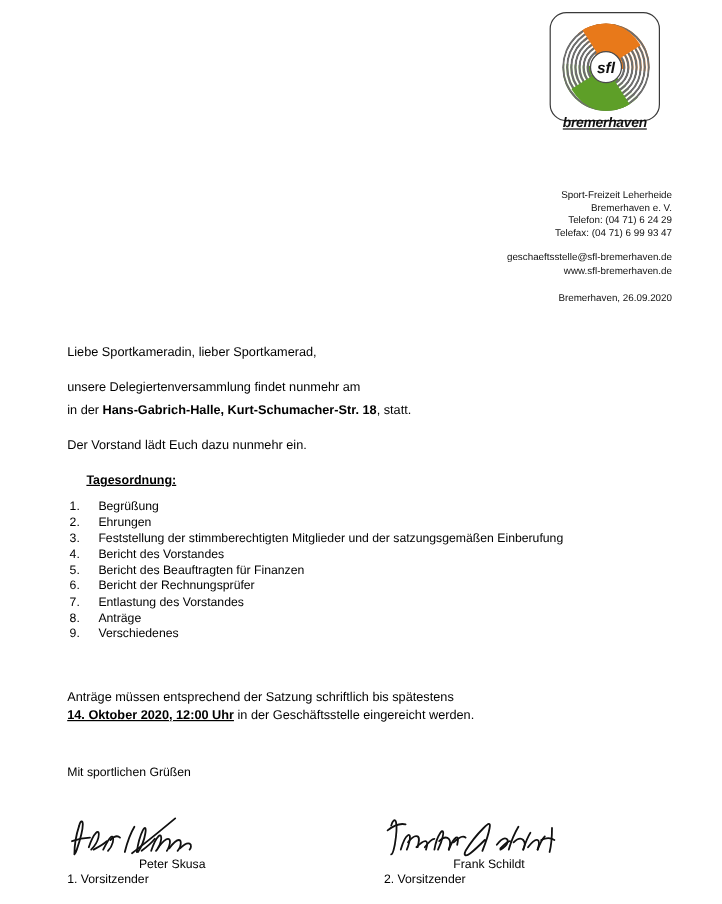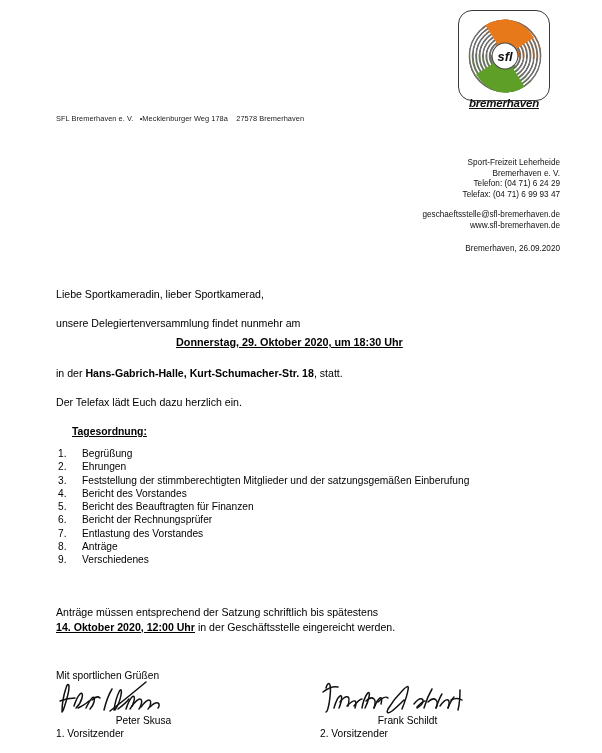--- a/index.html
+++ b/index.html
@@ -225,47 +225,43 @@
         <path d="M50,50 L22,6 A50,50 0 0,1 88,26 Z" fill="#E8791A"></path>
         <path d="M50,50 L78,94 A50,50 0 0,1 12,74 Z" fill="#5E9F28"></path>
       </g>
 
       <circle cx="50" cy="50" r="17" fill="#ffffff" stroke="#4a4a4a" stroke-width="1.4"></circle>
       <text x="50" y="56" text-anchor="middle" font-family="Liberation Sans, sans-serif" font-size="17" font-style="italic" font-weight="bold" fill="#111111">sfl</text>
     </svg>
     <div class="logo-word">bremerhaven</div>
   </div>
 
-  <div class="sender-line">SFL Bremerhaven e. V.   •Mecklenburger Weg 178a    27578 Bremerhaven</div>
 
   <div class="addr-block">
     <div>Sport-Freizeit Leherheide</div>
     <div>Bremerhaven e. V.</div>
     <div>Telefon: (04 71) 6 24 29</div>
     <div>Telefax: (04 71) 6 99 93 47</div>
     <div class="gap"></div>
     <div>geschaeftsstelle@sfl-bremerhaven.de</div>
     <div>www.sfl-bremerhaven.de</div>
     <div class="gap2"></div>
     <div>Bremerhaven, 26.09.2020</div>
   </div>
 
   <div class="body-wrap">
 
     <p class="p">Liebe Sportkameradin, lieber Sportkamerad,</p>
 
     <p class="p tight">unsere Delegiertenversammlung findet nunmehr am</p>
 
-    <p class="date-line">
-      <span>Donnerstag, 29. Oktober 2020, um 18:30 Uhr</span>
-    </p>
 
     <p class="p"><span>in der </span><span class="bold">Hans-Gabrich-Halle, Kurt-Schumacher-Str. 18</span><span>, statt.</span></p>
 
-    <p class="p">Der Telefax lädt Euch dazu herzlich ein.</p>
+    <p class="p">Der Vorstand lädt Euch dazu nunmehr ein.</p>
 
     <p class="agenda-head">
       <span>Tagesordnung:</span>
     </p>
 
     <ol class="agenda">
       <li>
         <span class="num">1.</span>
         <span>Begrüßung</span>
       </li>

